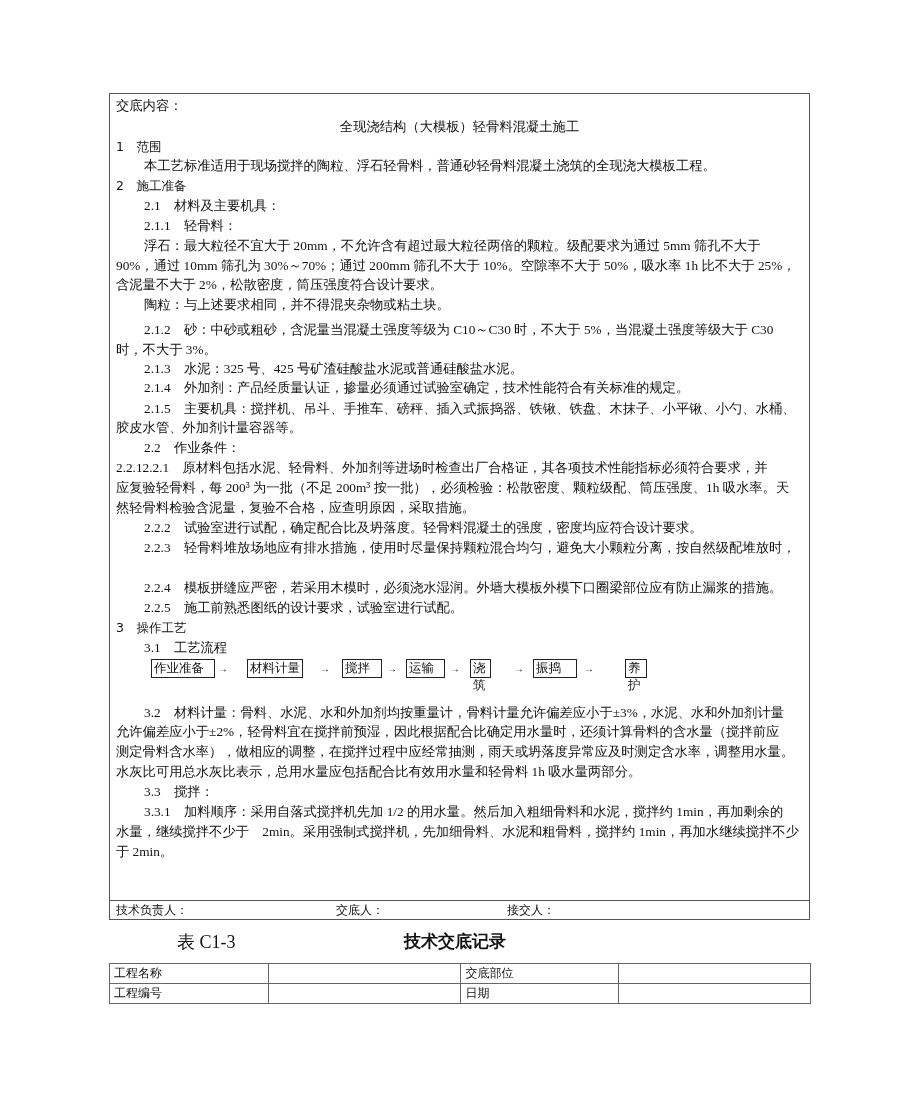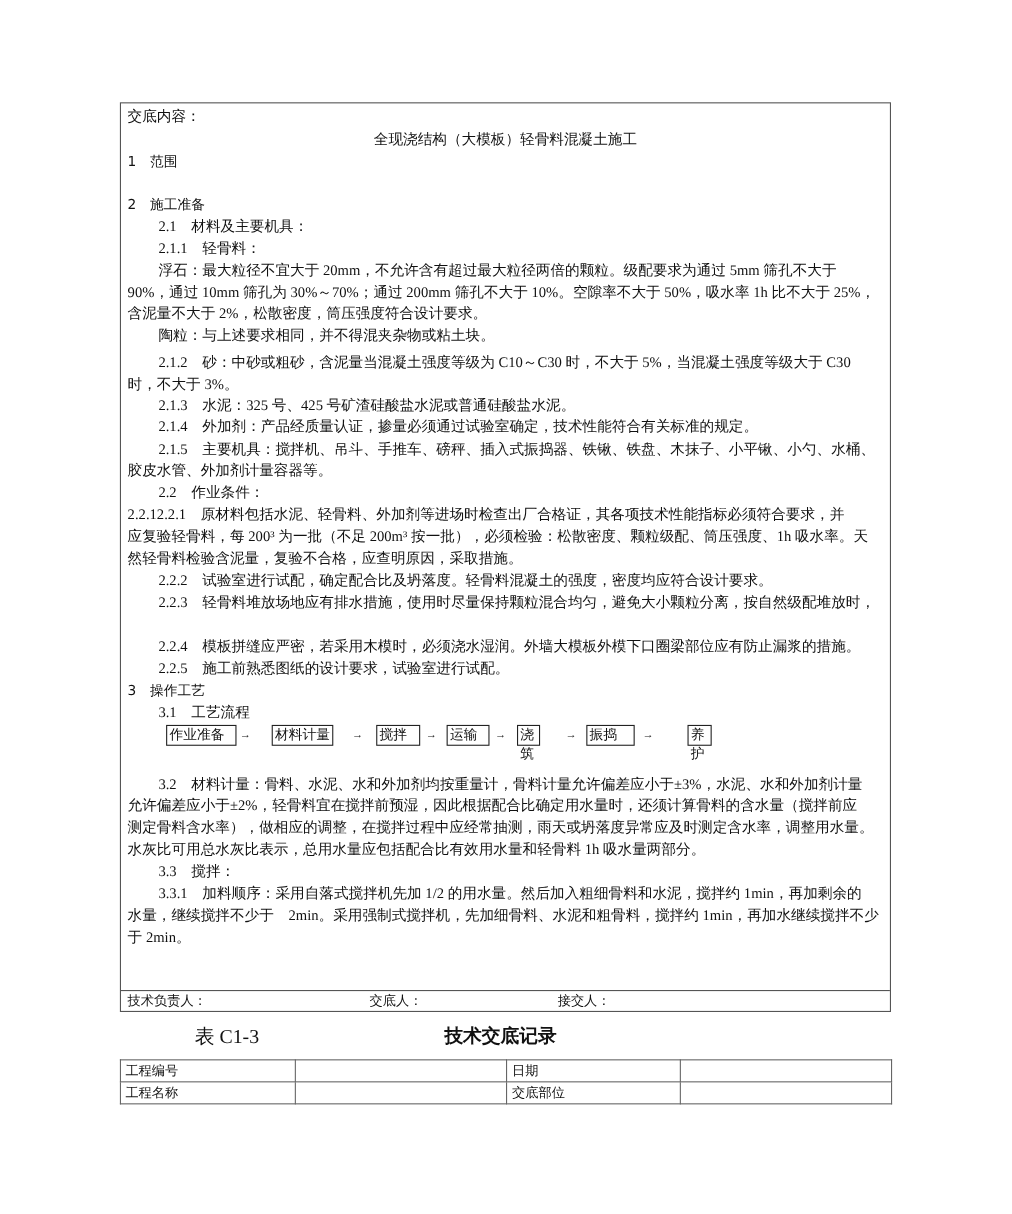--- a/index.html
+++ b/index.html
@@ -26,20 +26,21 @@
 </style>
 </head>
 <body>
 
 <div class="main-box">
   <div class="content">
     <div class="line title-line" style="top:23px">全现浇结构（大模板）轻骨料混凝土施工</div>
     <div class="line" style="top:2px">交底内容：</div>
 
     <div class="line heading" style="top:43px">1　范围</div>
+    <div class="line ind" style="top:62px">本工艺标准适用于现场搅拌的陶粒、浮石轻骨料，普通砂轻骨料混凝土浇筑的全现浇大模板工程。</div>
     <div class="line heading" style="top:82px">2　施工准备</div>
     <div class="line ind" style="top:102px">2.1　材料及主要机具：</div>
     <div class="line ind" style="top:122px">2.1.1　轻骨料：</div>
     <div class="line ind" style="top:142px">浮石：最大粒径不宜大于 20mm，不允许含有超过最大粒径两倍的颗粒。级配要求为通过 5mm 筛孔不大于</div>
     <div class="line" style="top:162px">90%，通过 10mm 筛孔为 30%～70%；通过 200mm 筛孔不大于 10%。空隙率不大于 50%，吸水率 1h 比不大于 25%，</div>
     <div class="line" style="top:181px">含泥量不大于 2%，松散密度，筒压强度符合设计要求。</div>
     <div class="line ind" style="top:201px">陶粒：与上述要求相同，并不得混夹杂物或粘土块。</div>
     <div class="line ind" style="top:226px">2.1.2　砂：中砂或粗砂，含泥量当混凝土强度等级为 C10～C30 时，不大于 5%，当混凝土强度等级大于 C30</div>
     <div class="line" style="top:246px">时，不大于 3%。</div>
     <div class="line ind" style="top:265px">2.1.3　水泥：325 号、425 号矿渣硅酸盐水泥或普通硅酸盐水泥。</div>
@@ -95,25 +96,25 @@
 
 <table class="info">
   <colgroup>
     <col style="width:159px">
       <col style="width:193px">
       <col style="width:158px">
       <col style="width:192px">
   </colgroup>
   <tbody>
       <tr>
+    <td>工程名称</td>
+    <td></td>
+    <td>交底部位</td>
+    <td></td>
+  </tr>
+  <tr>
     <td>工程编号</td>
     <td></td>
     <td>日期</td>
-    <td></td>
-  </tr>
-  <tr>
-    <td>工程名称</td>
-    <td></td>
-    <td>交底部位</td>
     <td></td>
   </tr>
 </tbody>
   </table>
 
 </body></html>

